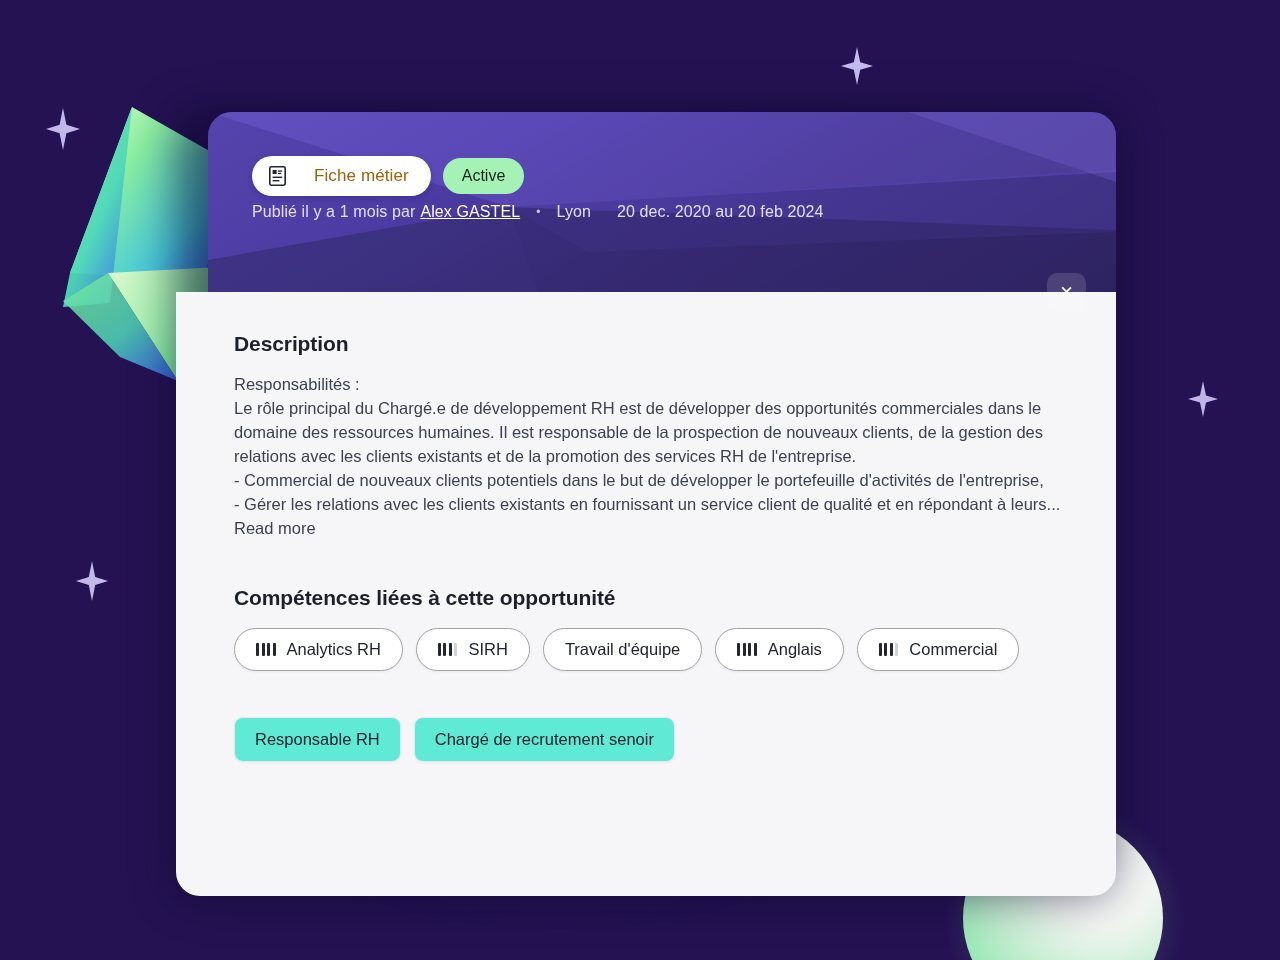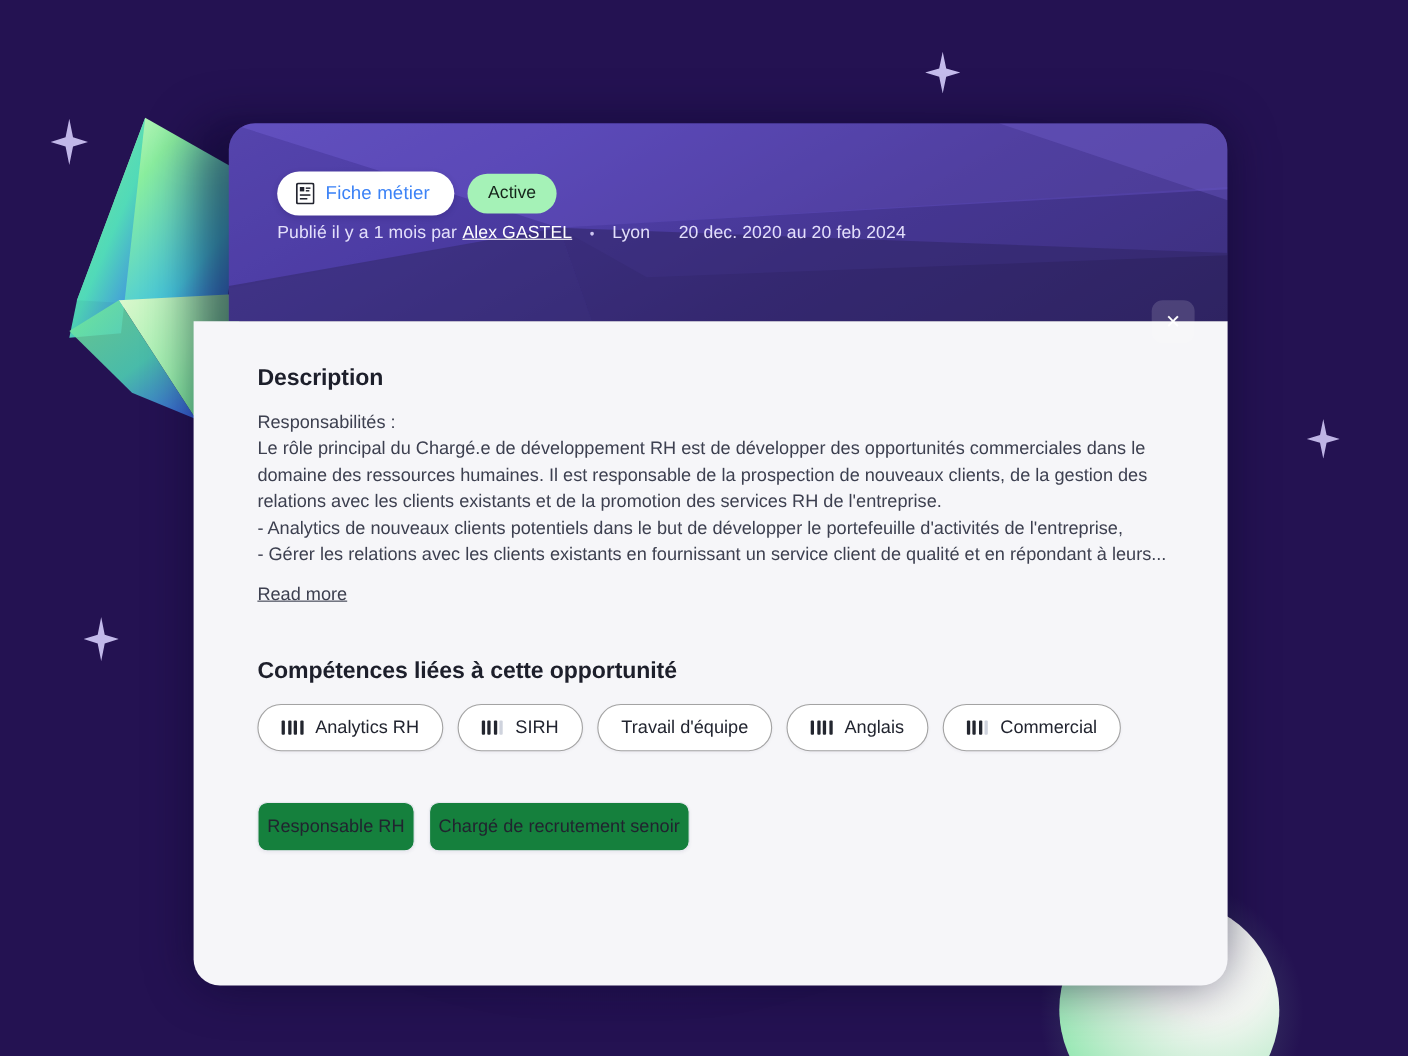--- a/index.html
+++ b/index.html
@@ -78,22 +78,22 @@
     overflow:hidden;
     background:linear-gradient(150deg,#5b4bb5 0%, #4e3ea8 28%, #3b2d7e 62%, #2e2360 100%);
   }
   .card-header svg.facets { position:absolute; inset:0; width:100%; height:100%; }
 
   .header-content { position:relative; z-index:3; padding:44px 0 0 44px; }
 
   .badge-row { display:flex; align-items:center; gap:12px; }
 
   .badge-fiche {
-    display:inline-flex; align-items:center; gap:10px;
-    background:#ffffff; color:#3b82f6;
+    display:inline-flex; align-items:center; gap:28px;
+    background:#ffffff; color:#a16207;
     border-radius:999px;
     padding:10px 22px 10px 17px;
     font-size:17px; font-weight:500;
     letter-spacing:.1px;
     box-shadow:0 2px 6px rgba(20,8,60,0.18);
   }
   .doc-icon { width:17px; height:20px; flex:0 0 auto; }
 
   .badge-active {
     display:inline-flex; align-items:center; justify-content:center;
@@ -142,23 +142,23 @@
   .section-title {
     color:#1d1f2b;
     font-size:21px; font-weight:700;
     letter-spacing:-0.1px;
   }
   .section-title.desc { margin-bottom:16px; }
 
   .desc-body { color:#3d4050; font-size:16.5px; line-height:24px; }
   .desc-body p { margin:0; }
   .read-more {
-    display:inline-block; margin-top:12px;
+    display:inline-block; margin-top:0;
     color:#3d4050; font-size:16.5px;
-    text-decoration:underline; cursor:pointer;
+    cursor:pointer;
   }
 
   .block { margin-top:46px; }
   .block-title { margin-bottom:18px; }
 
   .chips { display:flex; flex-wrap:wrap; gap:13px; }
 
   .chip {
     display:inline-flex; align-items:center; gap:11px;
     background:#ffffff; color:#21242f;
@@ -170,24 +170,24 @@
     cursor:pointer;
   }
 
   .level { display:inline-flex; align-items:flex-end; gap:2.5px; height:13px; }
   .level i { display:block; width:3px; height:13px; border-radius:1px; background:#cfd3dd; }
   .level i.on { background:#23262f; }
 
   .chips.jobs { gap:13px; }
   .chip-job {
     display:inline-flex; align-items:center;
-    background:#15803d; color:#21242f;
+    background:#5eead4; color:#21242f;
     border:1px solid #e7e9ef;
     border-radius:9px;
-    padding:12px 8px;
+    padding:12px 20px;
     font-size:16.5px;
     box-shadow:0 1px 3px rgba(30,20,70,0.05);
     cursor:pointer;
   }
 </style>
 </head>
 <body>
 
 <div class="bg-layer">
   <div class="bg-glow"></div>
@@ -282,21 +282,21 @@
   </div>
 
   <button class="close-btn">✕</button>
 
   <div class="card-body">
 
     <div class="section-title desc">Description</div>
     <div class="desc-body">
       <p>Responsabilités :</p>
       <p>Le rôle principal du Chargé.e de développement RH est de développer des opportunités commerciales dans le domaine des ressources humaines. Il est responsable de la prospection de nouveaux clients, de la gestion des relations avec les clients existants et de la promotion des services RH de l'entreprise.</p>
-      <p>- Analytics de nouveaux clients potentiels dans le but de développer le portefeuille d'activités de l'entreprise,</p>
+      <p>- Commercial de nouveaux clients potentiels dans le but de développer le portefeuille d'activités de l'entreprise,</p>
       <p>- Gérer les relations avec les clients existants en fournissant un service client de qualité et en répondant à leurs...</p>
       <span class="read-more">Read more</span>
     </div>
 
     <div class="block">
       <div class="section-title block-title">Compétences liées à cette opportunité</div>
       <div class="chips" id="skill-chips">
           <span class="chip">
             <span class="level">
               <i class="on"></i>

